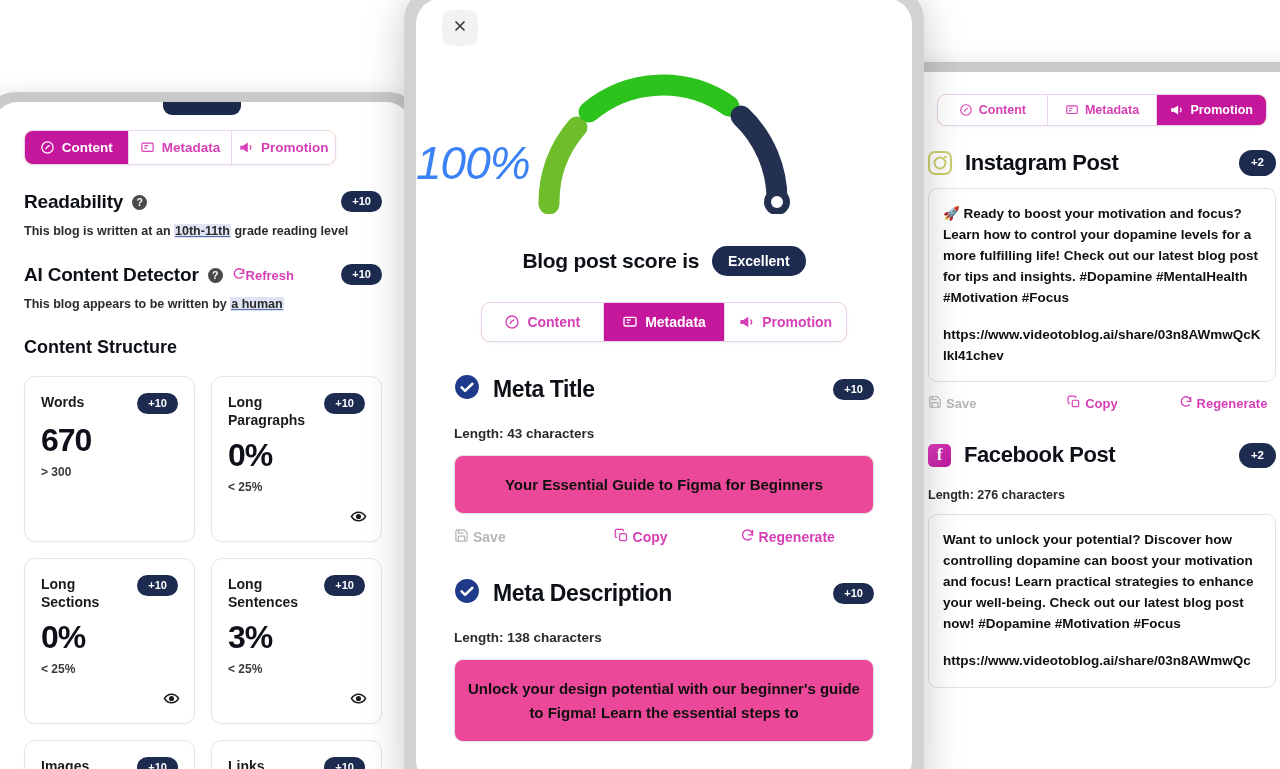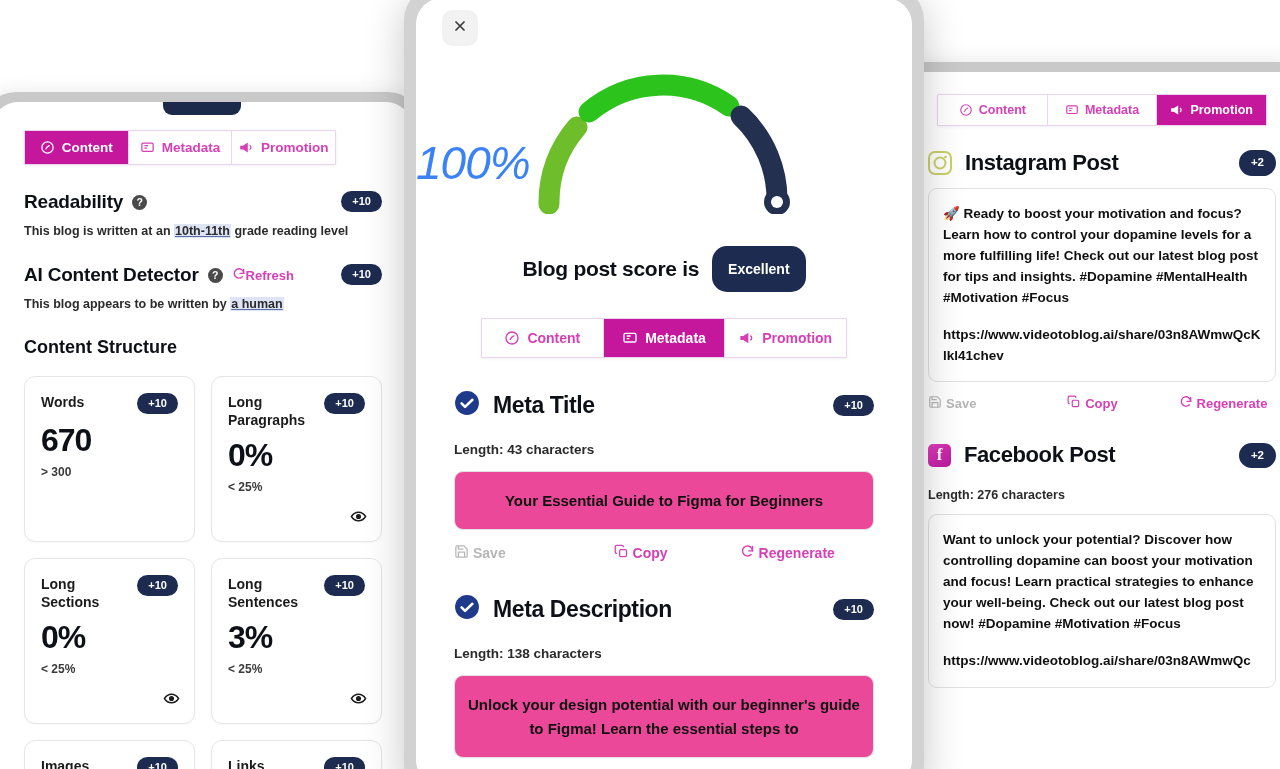--- a/index.html
+++ b/index.html
@@ -69,21 +69,21 @@
   #device-center .screen { border-radius: 26px; }
 
   
   .pane { position: absolute; inset: 0; overflow: hidden; }
 
   
   .tabbar {
     display: flex;
     background: #fde047;
     border: 1.5px solid #ead4ef;
-    border-radius: 1px;
+    border-radius: 9px;
     overflow: hidden;
     box-shadow: 0 1px 3px rgba(0,0,0,0.06);
   }
   .tab {
     flex: 1;
     display: flex; align-items: center; justify-content: center;
     gap: 7px;
     padding: 9px 6px;
     font-size: 13.5px;
     font-weight: 700;
@@ -224,21 +224,21 @@
     margin-top: 32px;
   }
   .score-text {
     font-size: 21px; font-weight: 700; color: #0d1117;
     letter-spacing: -0.3px;
   }
   .score-pill {
     background: #1c2b4f; color: #ffffff;
     font-size: 14px; font-weight: 700;
     border-radius: 15px;
-    padding: 16px 16px;
+    padding: 8px 16px;
     line-height: 1;
   }
   .cp-tabs {
     width: 366px;
     margin: 26px auto 0 auto;
   }
   .cp-tabs .tab { font-size: 14px; padding: 11px 6px; }
 
   .mblock { padding: 0 38px; margin-top: 32px; }
   .mhead {

